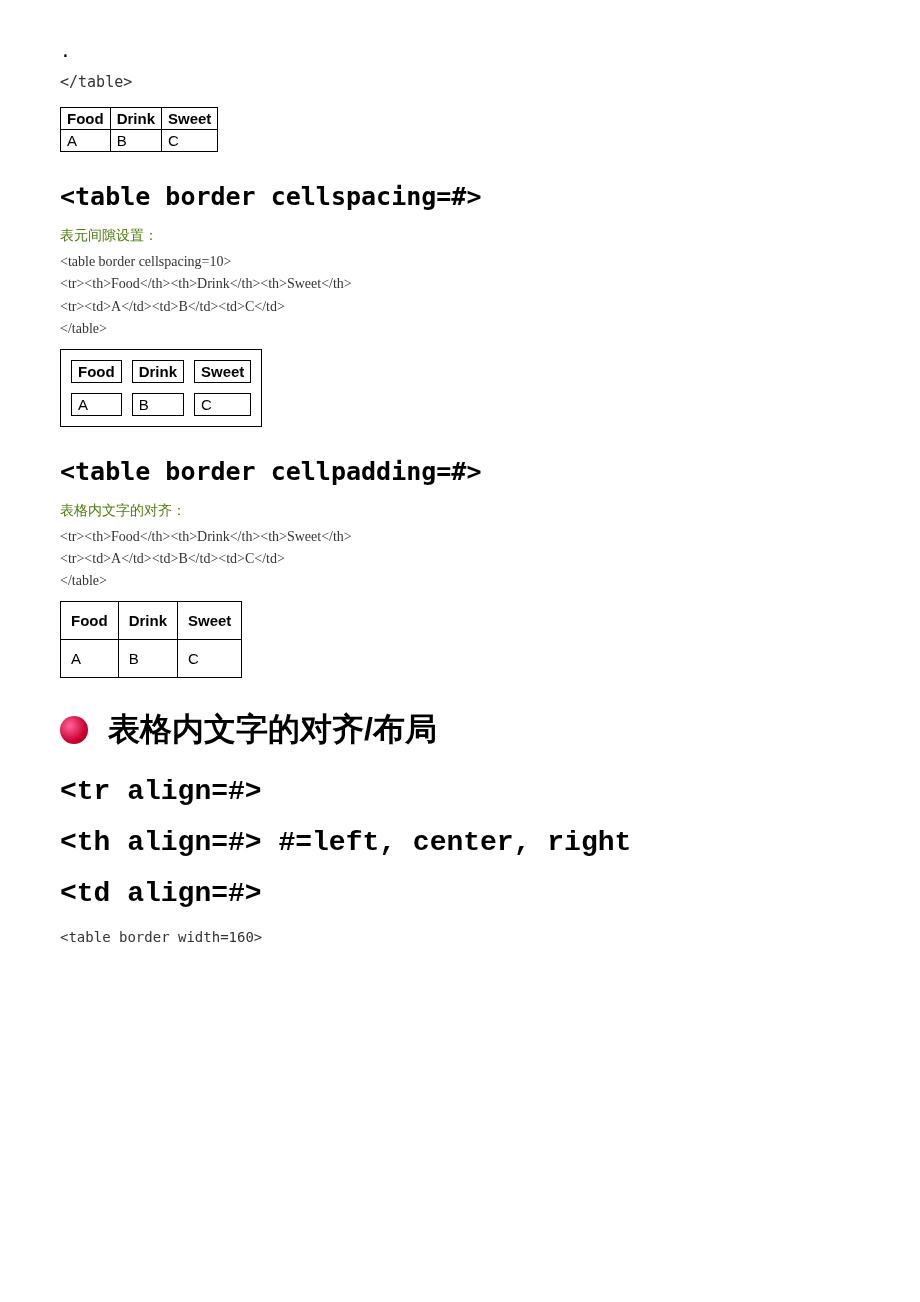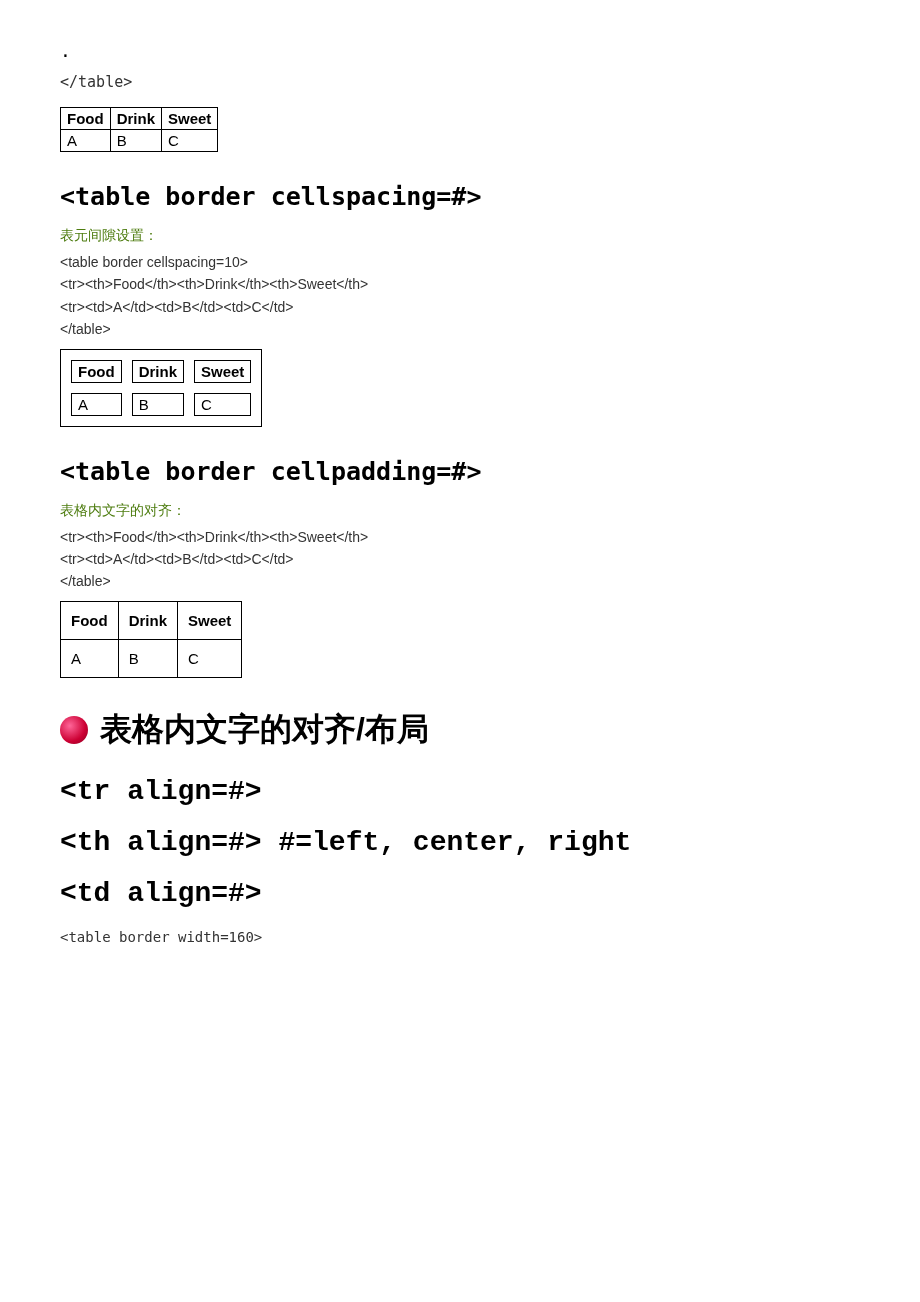--- a/index.html
+++ b/index.html
@@ -55,21 +55,21 @@
       margin: 24px 0 16px 0;
     }
 
     .section-label {
       font-size: 14px;
       color: #4d7c0f;
       margin-bottom: 6px;
     }
 
     .code-block {
-      font-family: Liberation Sans, sans-serif;
+      font-family: Liberation Serif, serif;
       font-size: 14px;
       color: #333;
       margin-bottom: 8px;
       line-height: 1.6;
     }
 
     .cellspacing-table {
       border-collapse: separate;
       border-spacing: 10px;
       border: 1px solid #000;
@@ -95,21 +95,21 @@
       font-size: 15px;
     }
 
     .big-section-heading {
       font-size: 32px;
       font-weight: bold;
       color: #000;
       margin: 20px 0 24px 0;
       display: flex;
       align-items: center;
-      gap: 12px;
+      gap: 20px;
     }
 
     .ball-icon {
       display: inline-block;
       width: 28px;
       height: 28px;
       background: radial-gradient(circle at 35% 35%, #ff6699, #cc0033 60%, #880022);
       border-radius: 50%;
       flex-shrink: 0;
     }

